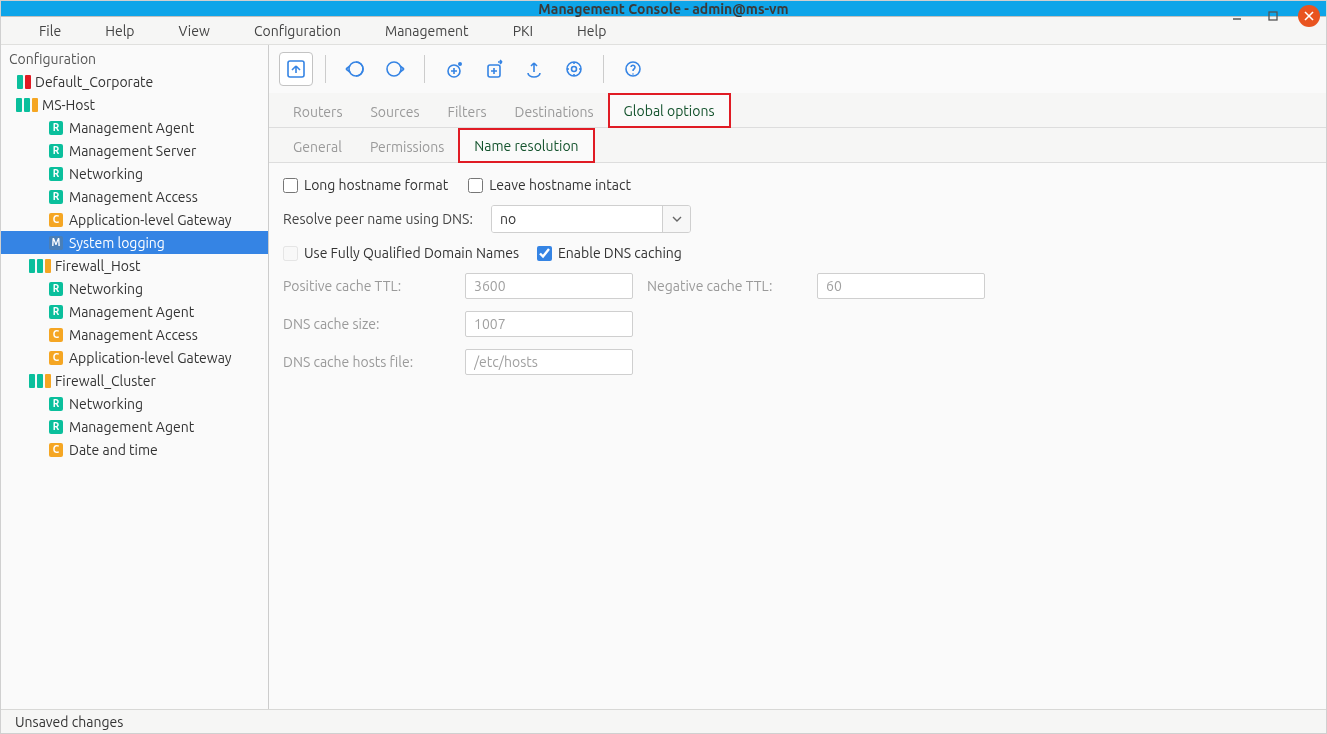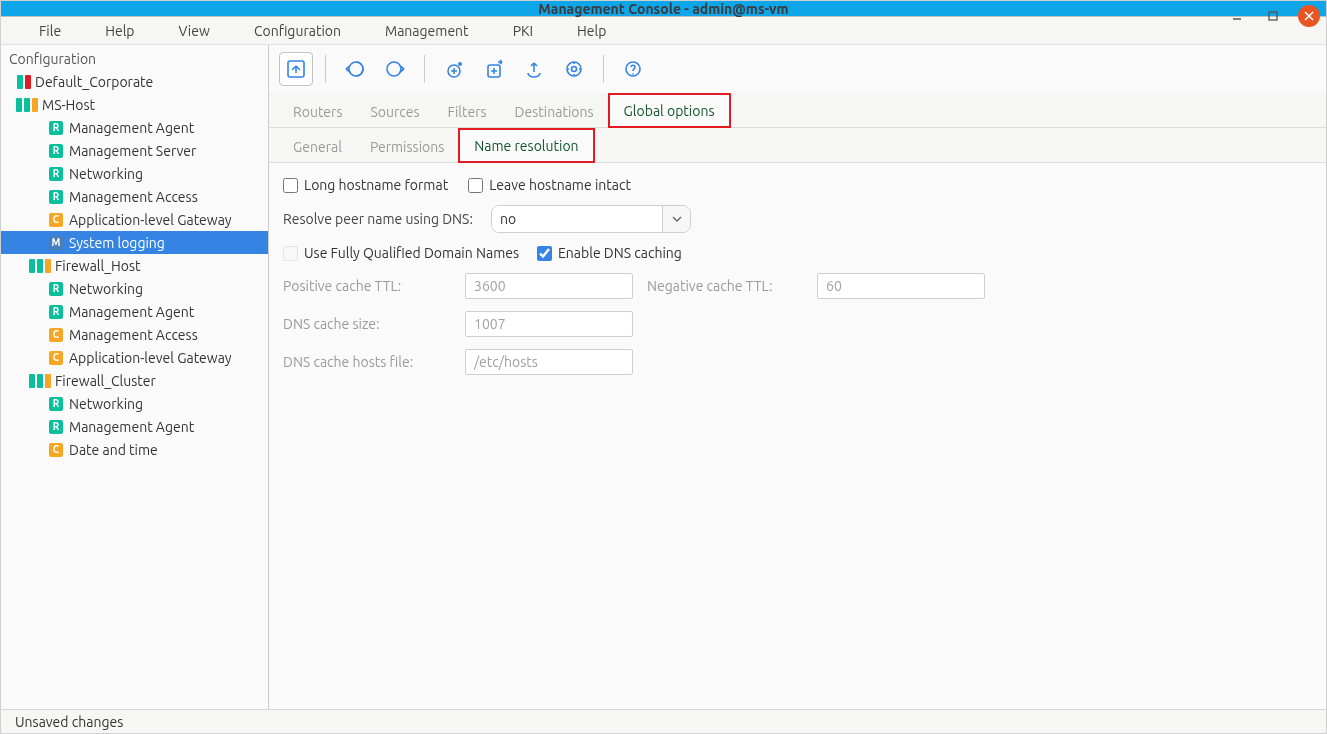--- a/index.html
+++ b/index.html
@@ -60,21 +60,21 @@
   
   .form{padding:14px 14px;background:#fafafa;flex:1;overflow:auto;}
   .row{display:flex;align-items:center;margin-bottom:12px;gap:10px;flex-wrap:wrap;}
   .cb{display:flex;align-items:center;gap:6px;}
   .cb input[type=checkbox]{width:15px;height:15px;accent-color:var(--accent);margin:0;}
   .cb.disabled{color:var(--muted);} .cb.disabled input{opacity:.5;}
   .lbl{color:#444;}
   .lbl.disabled{color:var(--muted);}
   .txt{height:26px;border:1px solid #cfcfcf;background:#fff;padding:0 8px;width:168px;border-radius:2px;}
   .txt.dim{color:#a0a0a0;}
-  .combo{display:flex;border:1px solid #cfcfcf;border-radius:8px;height:28px;overflow:hidden;}
+  .combo{display:flex;border:1px solid #cfcfcf;border-radius:3px;height:28px;overflow:hidden;}
   .combo .cval{width:170px;padding:0 8px;display:flex;align-items:center;background:#fff;}
   .combo .cdrop{width:28px;border-left:1px solid #cfcfcf;display:flex;align-items:center;justify-content:center;background:#f7f7f7;}
   
   .status{height:24px;border-top:1px solid #d8d8d6;background:var(--bg);padding:0 14px;display:flex;align-items:center;color:#555;}
 </style>
 </head>
 <body>
 
 <div class="window">
 

